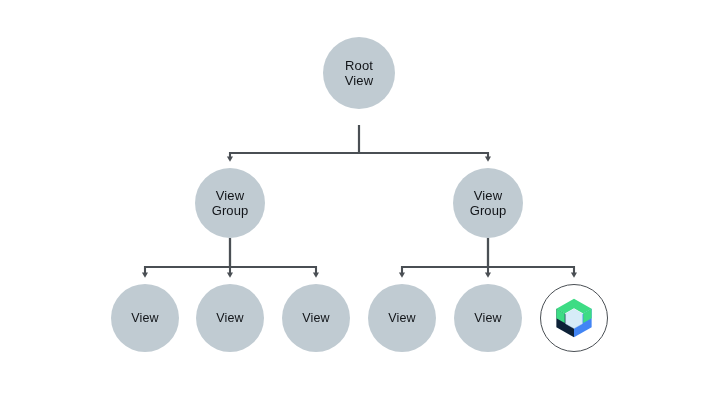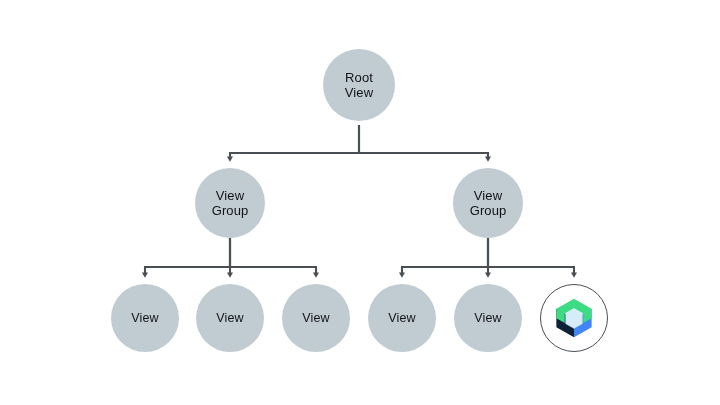--- a/index.html
+++ b/index.html
@@ -73,21 +73,21 @@
         <path d="M 359 125 L 359 153 L 488 153 L 488 159" marker-end="url(#arrowhead)"></path>
         <path d="M 230 238 L 230 267 L 145 267 L 145 275" marker-end="url(#arrowhead)"></path>
         <path d="M 230 238 L 230 275" marker-end="url(#arrowhead)"></path>
         <path d="M 230 238 L 230 267 L 316 267 L 316 275" marker-end="url(#arrowhead)"></path>
         <path d="M 488 238 L 488 267 L 402 267 L 402 275" marker-end="url(#arrowhead)"></path>
         <path d="M 488 238 L 488 275" marker-end="url(#arrowhead)"></path>
         <path d="M 488 238 L 488 267 L 574 267 L 574 275" marker-end="url(#arrowhead)"></path>
       </g>
   </svg>
 
-  <div class="node node-root" style="left:323px; top:49px; width:72px; height:72px;">
+  <div class="node node-root" style="left:323px; top:37px; width:72px; height:72px;">
     <span class="node-label">Root
 View</span>
   </div>
 
   <div class="node node-group" style="left:195px; top:168px; width:70px; height:70px;">
     <span class="node-label">View
 Group</span>
   </div>
   <div class="node node-group" style="left:453px; top:168px; width:70px; height:70px;">
     <span class="node-label">View

